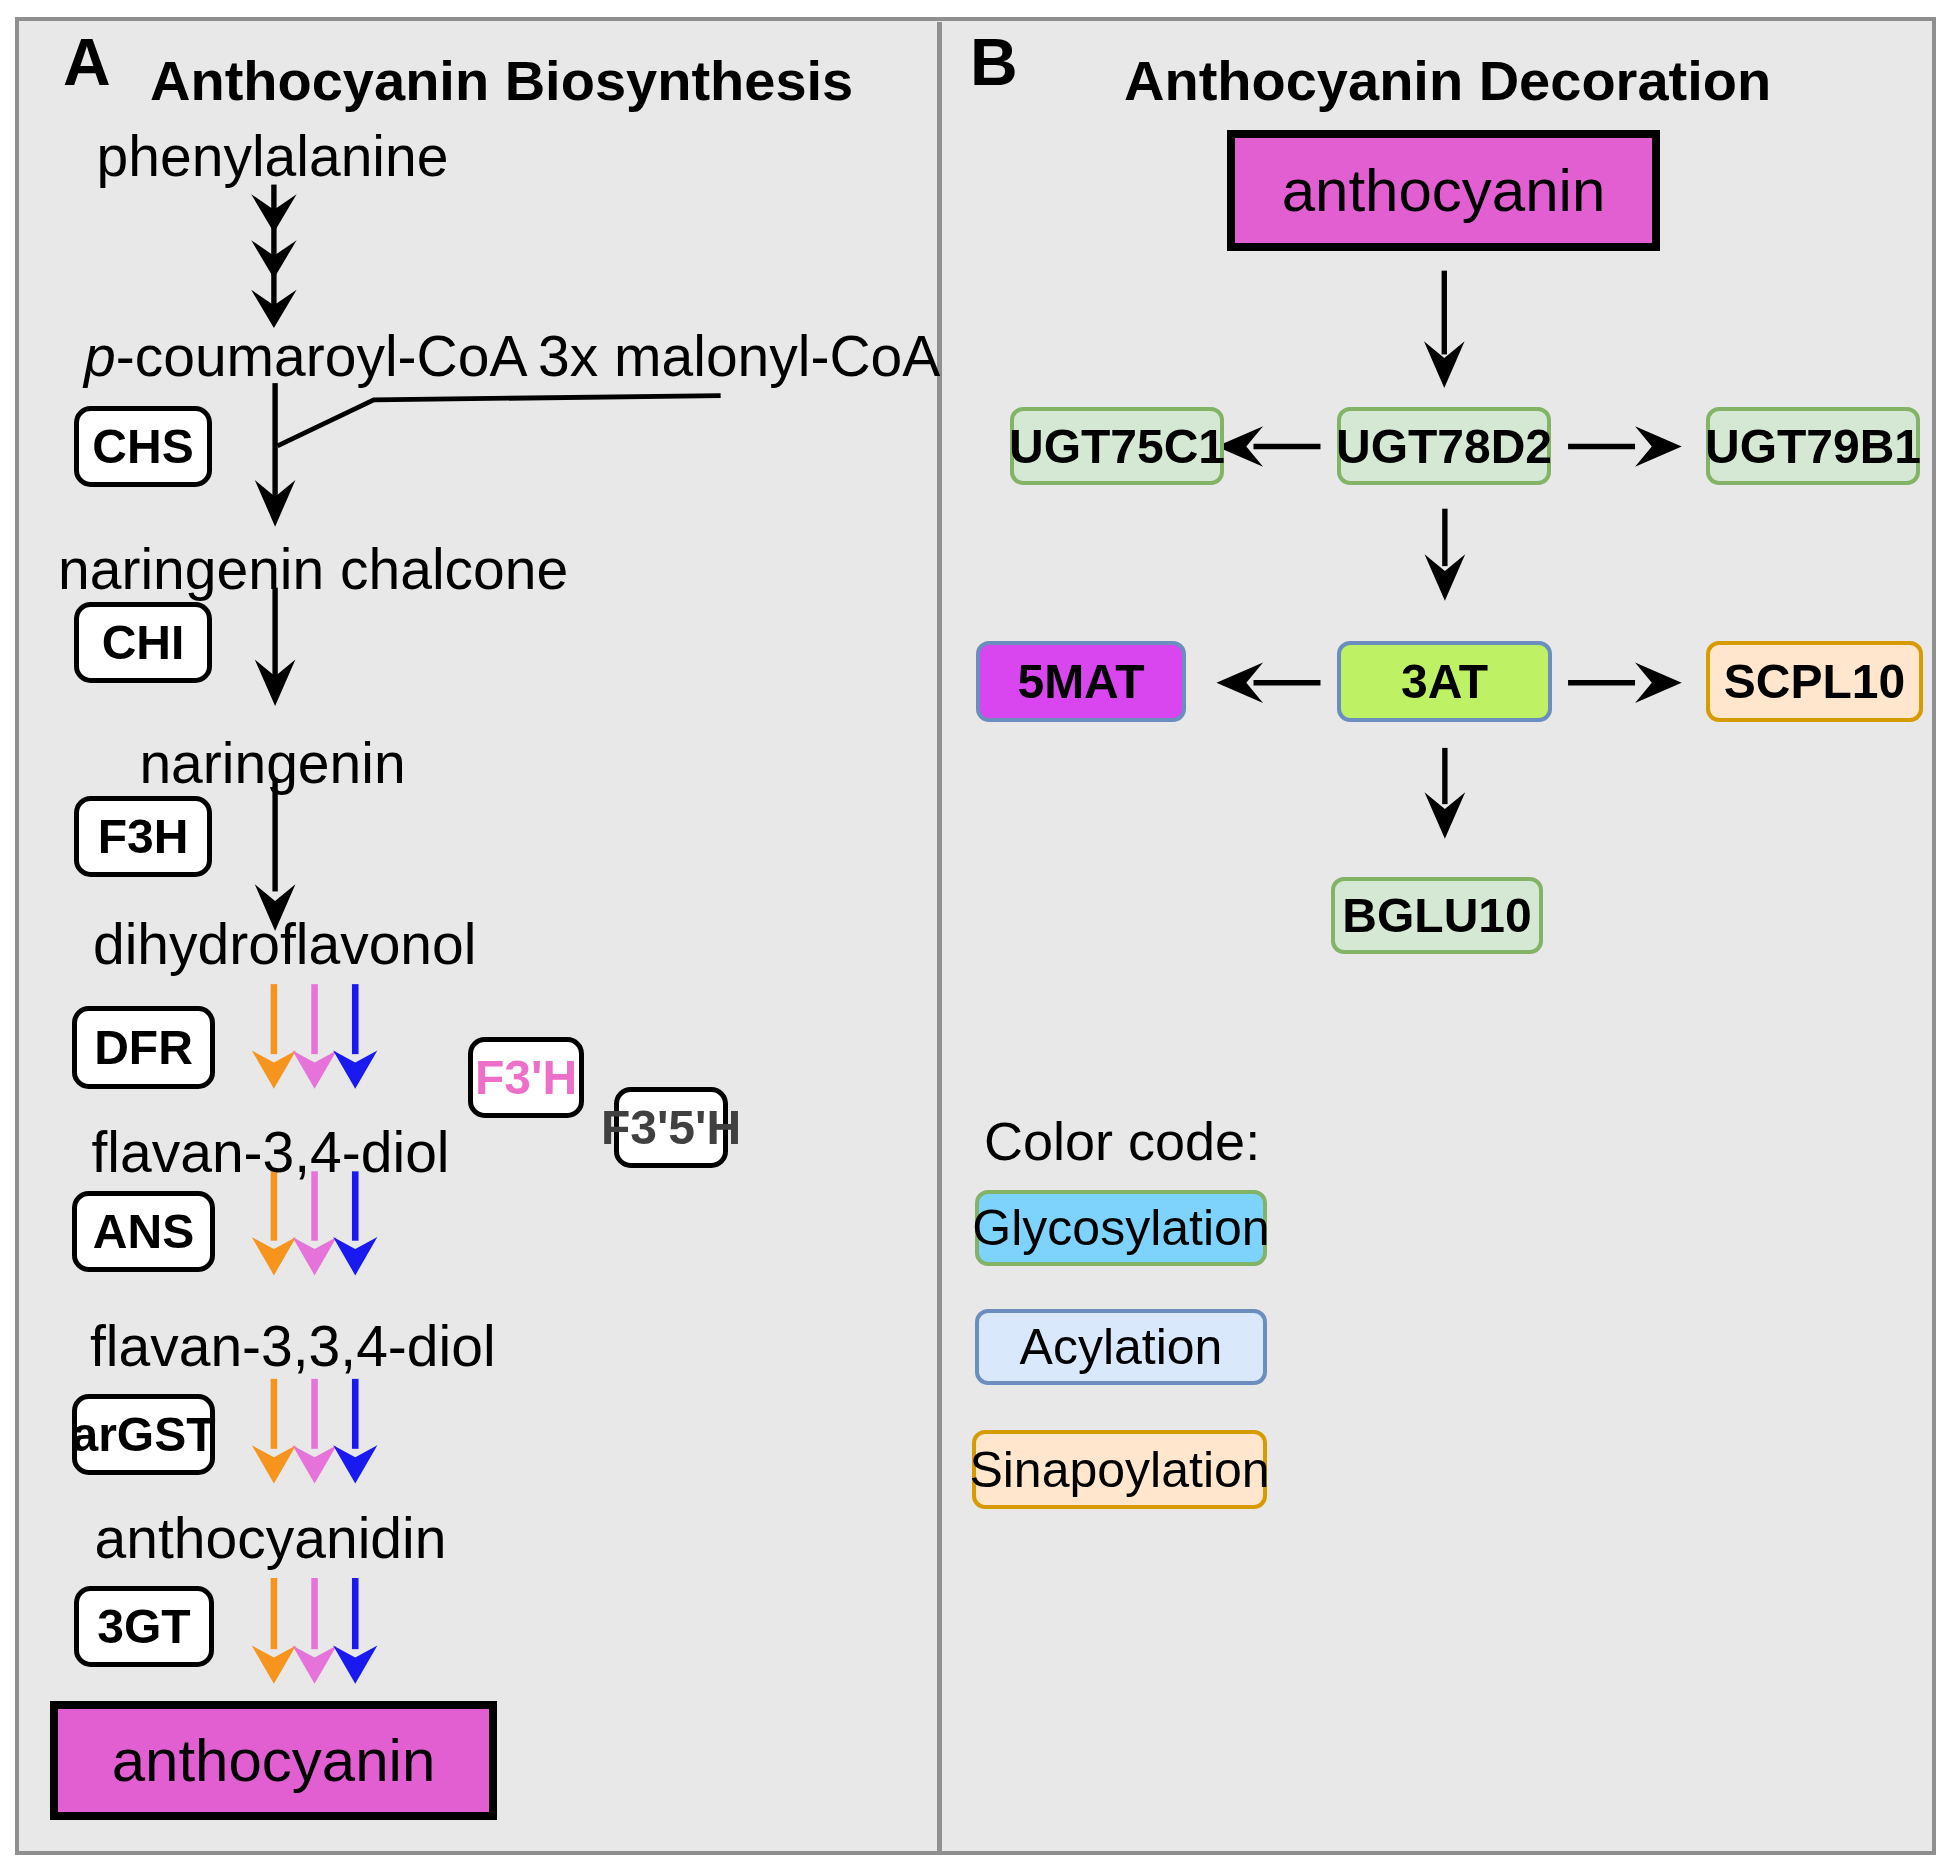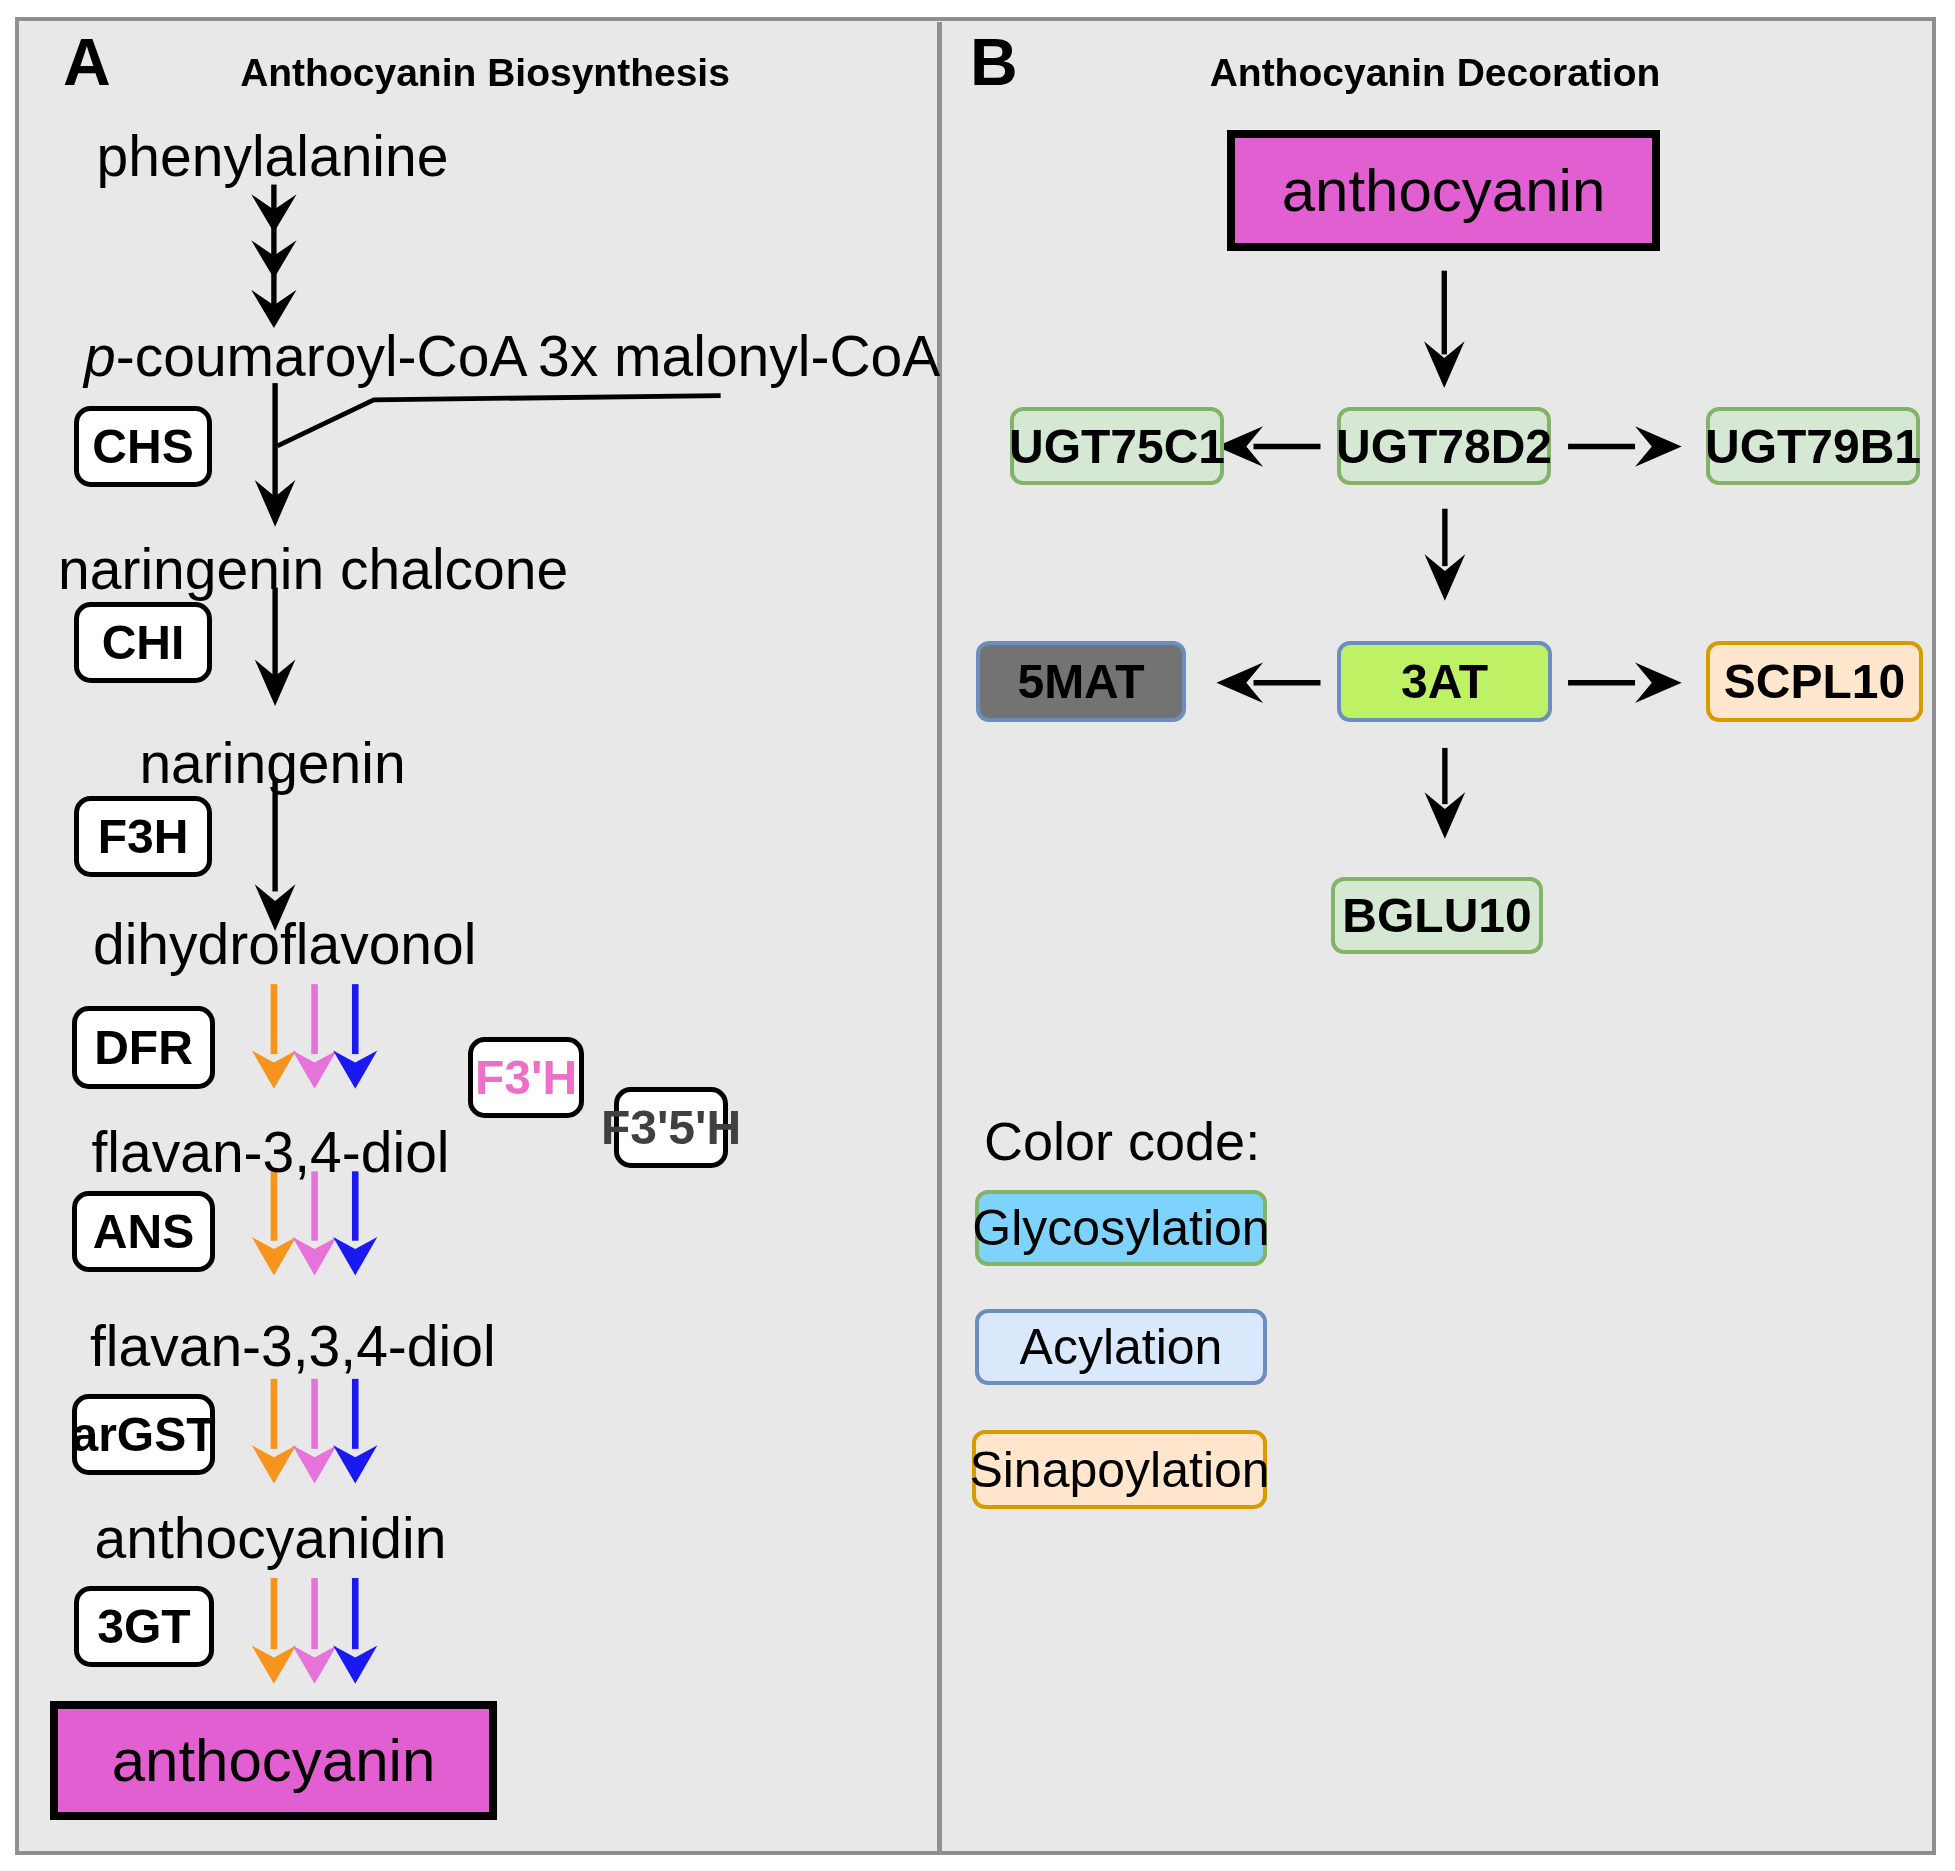--- a/index.html
+++ b/index.html
@@ -7,21 +7,21 @@
     width:1955px;height:1872px;position:relative;background:#ffffff;
     font-family:"Liberation Sans","DejaVu Sans",sans-serif;color:#000;
   }
   .abs{position:absolute;}
   #fig-border{
     left:15px;top:16.7px;width:1913px;height:1830px;
     border:4.8px solid #8F8F8F;background:#E8E8E8;
   }
   #divider{left:937px;top:21.5px;width:4.8px;height:1830px;background:#909090;}
   .panel-label{font-size:66px;font-weight:bold;line-height:1;}
-  .panel-title{font-size:39px;font-weight:bold;text-align:center;white-space:nowrap;line-height:1;}
+  .panel-title{font-size:56px;font-weight:bold;text-align:center;white-space:nowrap;line-height:1;}
   .met{font-size:57px;text-align:center;white-space:nowrap;line-height:1;}
   .enzbox{
     background:#ffffff;border:5.4px solid #000;border-radius:16.7px;
     display:flex;align-items:center;justify-content:center;
     font-weight:bold;font-size:48px;white-space:nowrap;
   }
   .magbox{
     border:8.4px solid #000;
     display:flex;align-items:center;justify-content:center;
     font-size:60px;white-space:nowrap;
@@ -168,21 +168,21 @@
 
 <div class="abs panel-label" style="left:970px;top:29px;">B</div>
 <div class="abs panel-title" style="left:1124px;top:53px;width:622px;">Anthocyanin Decoration</div>
 
 <div class="abs magbox" style="left:1227px;top:130px;width:417px;height:105px;background:#E25FD2;">anthocyanin</div>
 
 <div class="abs cbox" style="left:975px;top:407px;width:206px;height:70px;background:#D5E8D4;border-color:#82B366;margin-left:35px;">UGT75C1</div>
 <div class="abs cbox" style="left:1337px;top:407px;width:206px;height:70px;background:#D5E8D4;border-color:#82B366;">UGT78D2</div>
 <div class="abs cbox" style="left:1706px;top:407px;width:206px;height:70px;background:#D5E8D4;border-color:#82B366;">UGT79B1</div>
 
-<div class="abs cbox" style="left:976px;top:641px;width:202px;height:73px;background:#737373;border-color:#6C8EBF;">5MAT</div>
+<div class="abs cbox" style="left:976px;top:641px;width:202px;height:73px;background:#d946ef;border-color:#6C8EBF;">5MAT</div>
 <div class="abs cbox" style="left:1337px;top:641px;width:207px;height:73px;background:#bef264;border-color:#6C8EBF;">3AT</div>
 <div class="abs cbox" style="left:1706px;top:641px;width:209px;height:73px;background:#FFE6CC;border-color:#D79B00;">SCPL10</div>
 
 <div class="abs cbox" style="left:1331px;top:877px;width:204px;height:69px;background:#D5E8D4;border-color:#82B366;">BGLU10</div>
 
 <div class="abs legend-heading" style="left:984px;top:1114px;">Color code:</div>
 
 <div class="abs legbox" style="left:975px;top:1190px;width:284px;height:68px;background:#7dd3fc;border-color:#82B366;">Glycosylation</div>
 <div class="abs legbox" style="left:975px;top:1309px;width:284px;height:68px;background:#DAE8FC;border-color:#6C8EBF;">Acylation</div>
 <div class="abs legbox" style="left:972px;top:1430px;width:287px;height:71px;background:#FFE6CC;border-color:#D79B00;">Sinapoylation</div>

